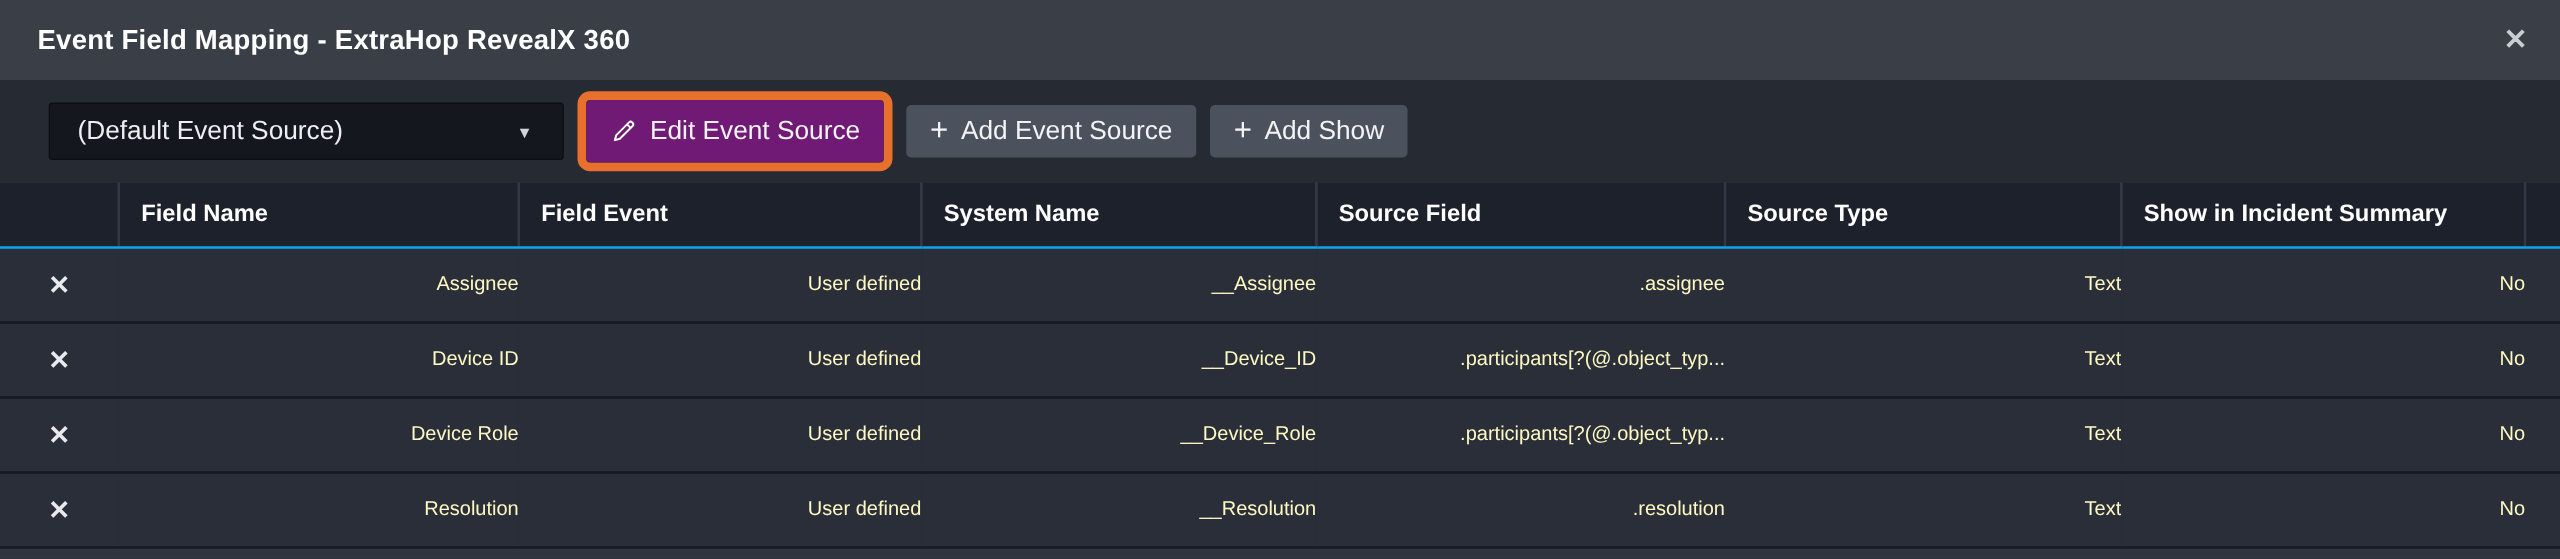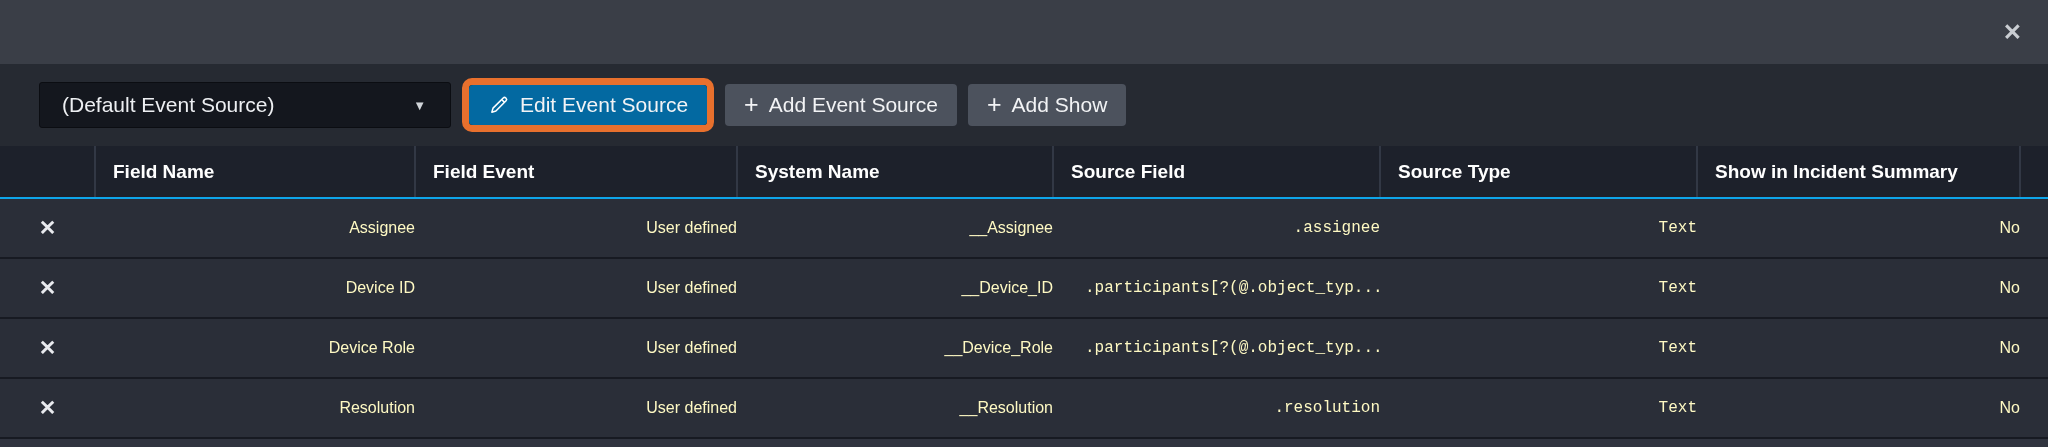--- a/index.html
+++ b/index.html
@@ -18,45 +18,46 @@
   .select { width:412px; height:46px; background:#14171e; border:1px solid #0b0d12; border-radius:3px;
             display:flex; align-items:center; justify-content:space-between;
             padding:0 24px 0 22px; cursor:pointer; }
   .select .val { color:#edeff2; font-size:21px; }
   .select .caret { color:#d0d4d9; font-size:13px; }
 
   .focus-ring { border:7px solid #e8702d; border-radius:10px; display:inline-flex; }
   .btn { display:inline-flex; align-items:center; gap:10px; height:42px; padding:0 19px;
          background:#4c525d; border:none; border-radius:4px; color:#f2f3f5;
          font-family:"Liberation Sans", sans-serif; font-size:21px; cursor:pointer; white-space:nowrap; }
-  .btn.edit { height:40px; background:#0369a1; border-radius:4px; }
+  .btn.edit { height:50px; background:#701a75; border-radius:4px; }
   .btn .plus { font-size:25px; font-weight:400; line-height:1; margin-top:-2px; }
   .btn svg { display:block; }
 
   
   table { width:2048px; border-collapse:collapse; table-layout:fixed; }
   thead th { height:52px; background:#1d212b; color:#ffffff; font-size:19px; font-weight:700;
              text-align:left; padding-left:17px; border-right:2px solid #323845;
              border-bottom:2px solid #0ea5e9; white-space:nowrap; overflow:hidden; }
   thead th:last-child { border-right:none; }
   tbody td { height:60px; background:#2a2e38; color:#fef9c3; font-size:16px;
              text-align:right; padding-left:17px; border-bottom:2px solid #171a22;
              white-space:nowrap; overflow:hidden; text-overflow:clip; }
   tbody td.del { text-align:center; padding-left:0; color:#e8eaee; font-weight:700;
                  font-size:21px; cursor:pointer; }
-  tbody td.pad-md { padding-left:32px;font-family:Liberation Mono, monospace; }
+  tbody td.pad-md { padding-left:32px; }
   tbody td.pad-lg { padding-left:46px; }
   .bottom-strip { height:9px; background:#30343f; }
 </style>
 </head>
 <body>
 
 <div>
 
   <div class="titlebar">
+    <span class="title">Event Field Mapping - ExtraHop RevealX 360</span>
     <span class="close">✕</span>
   </div>
 
   <div class="toolbar">
     <div class="select">
       <span class="val">(Default Event Source)</span>
       <span class="caret">▼</span>
     </div>
 
     <span class="focus-ring">

